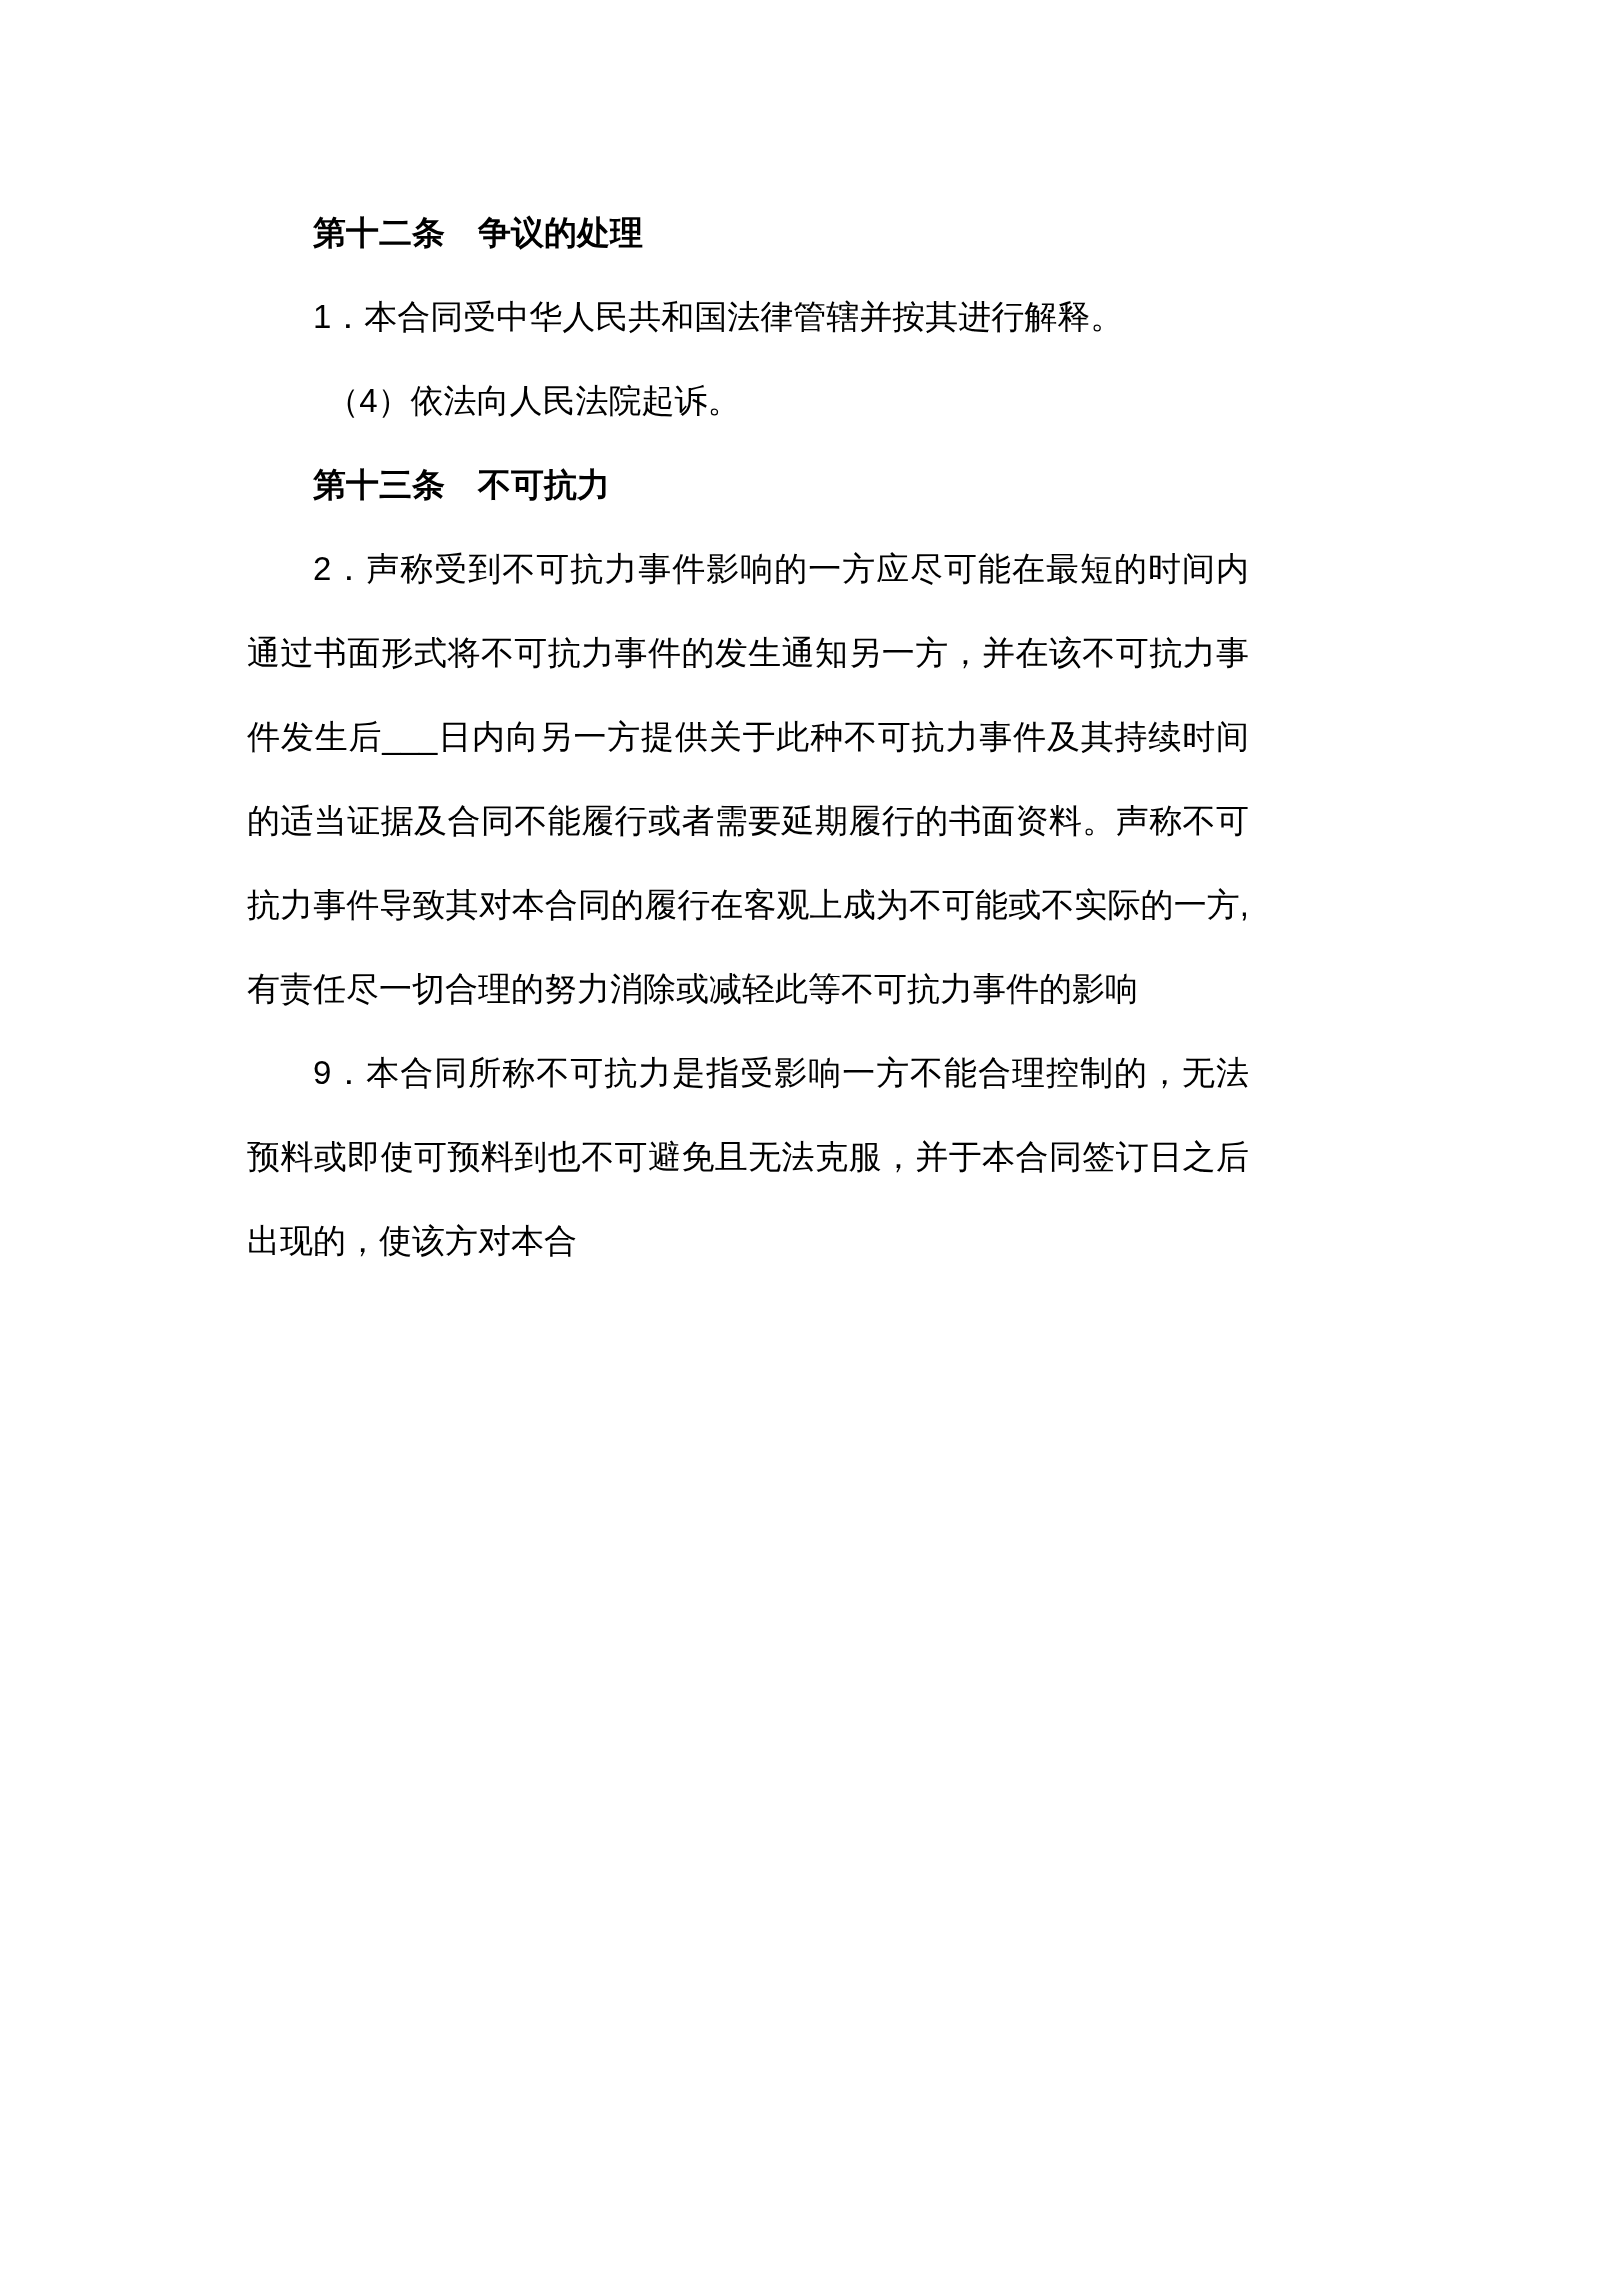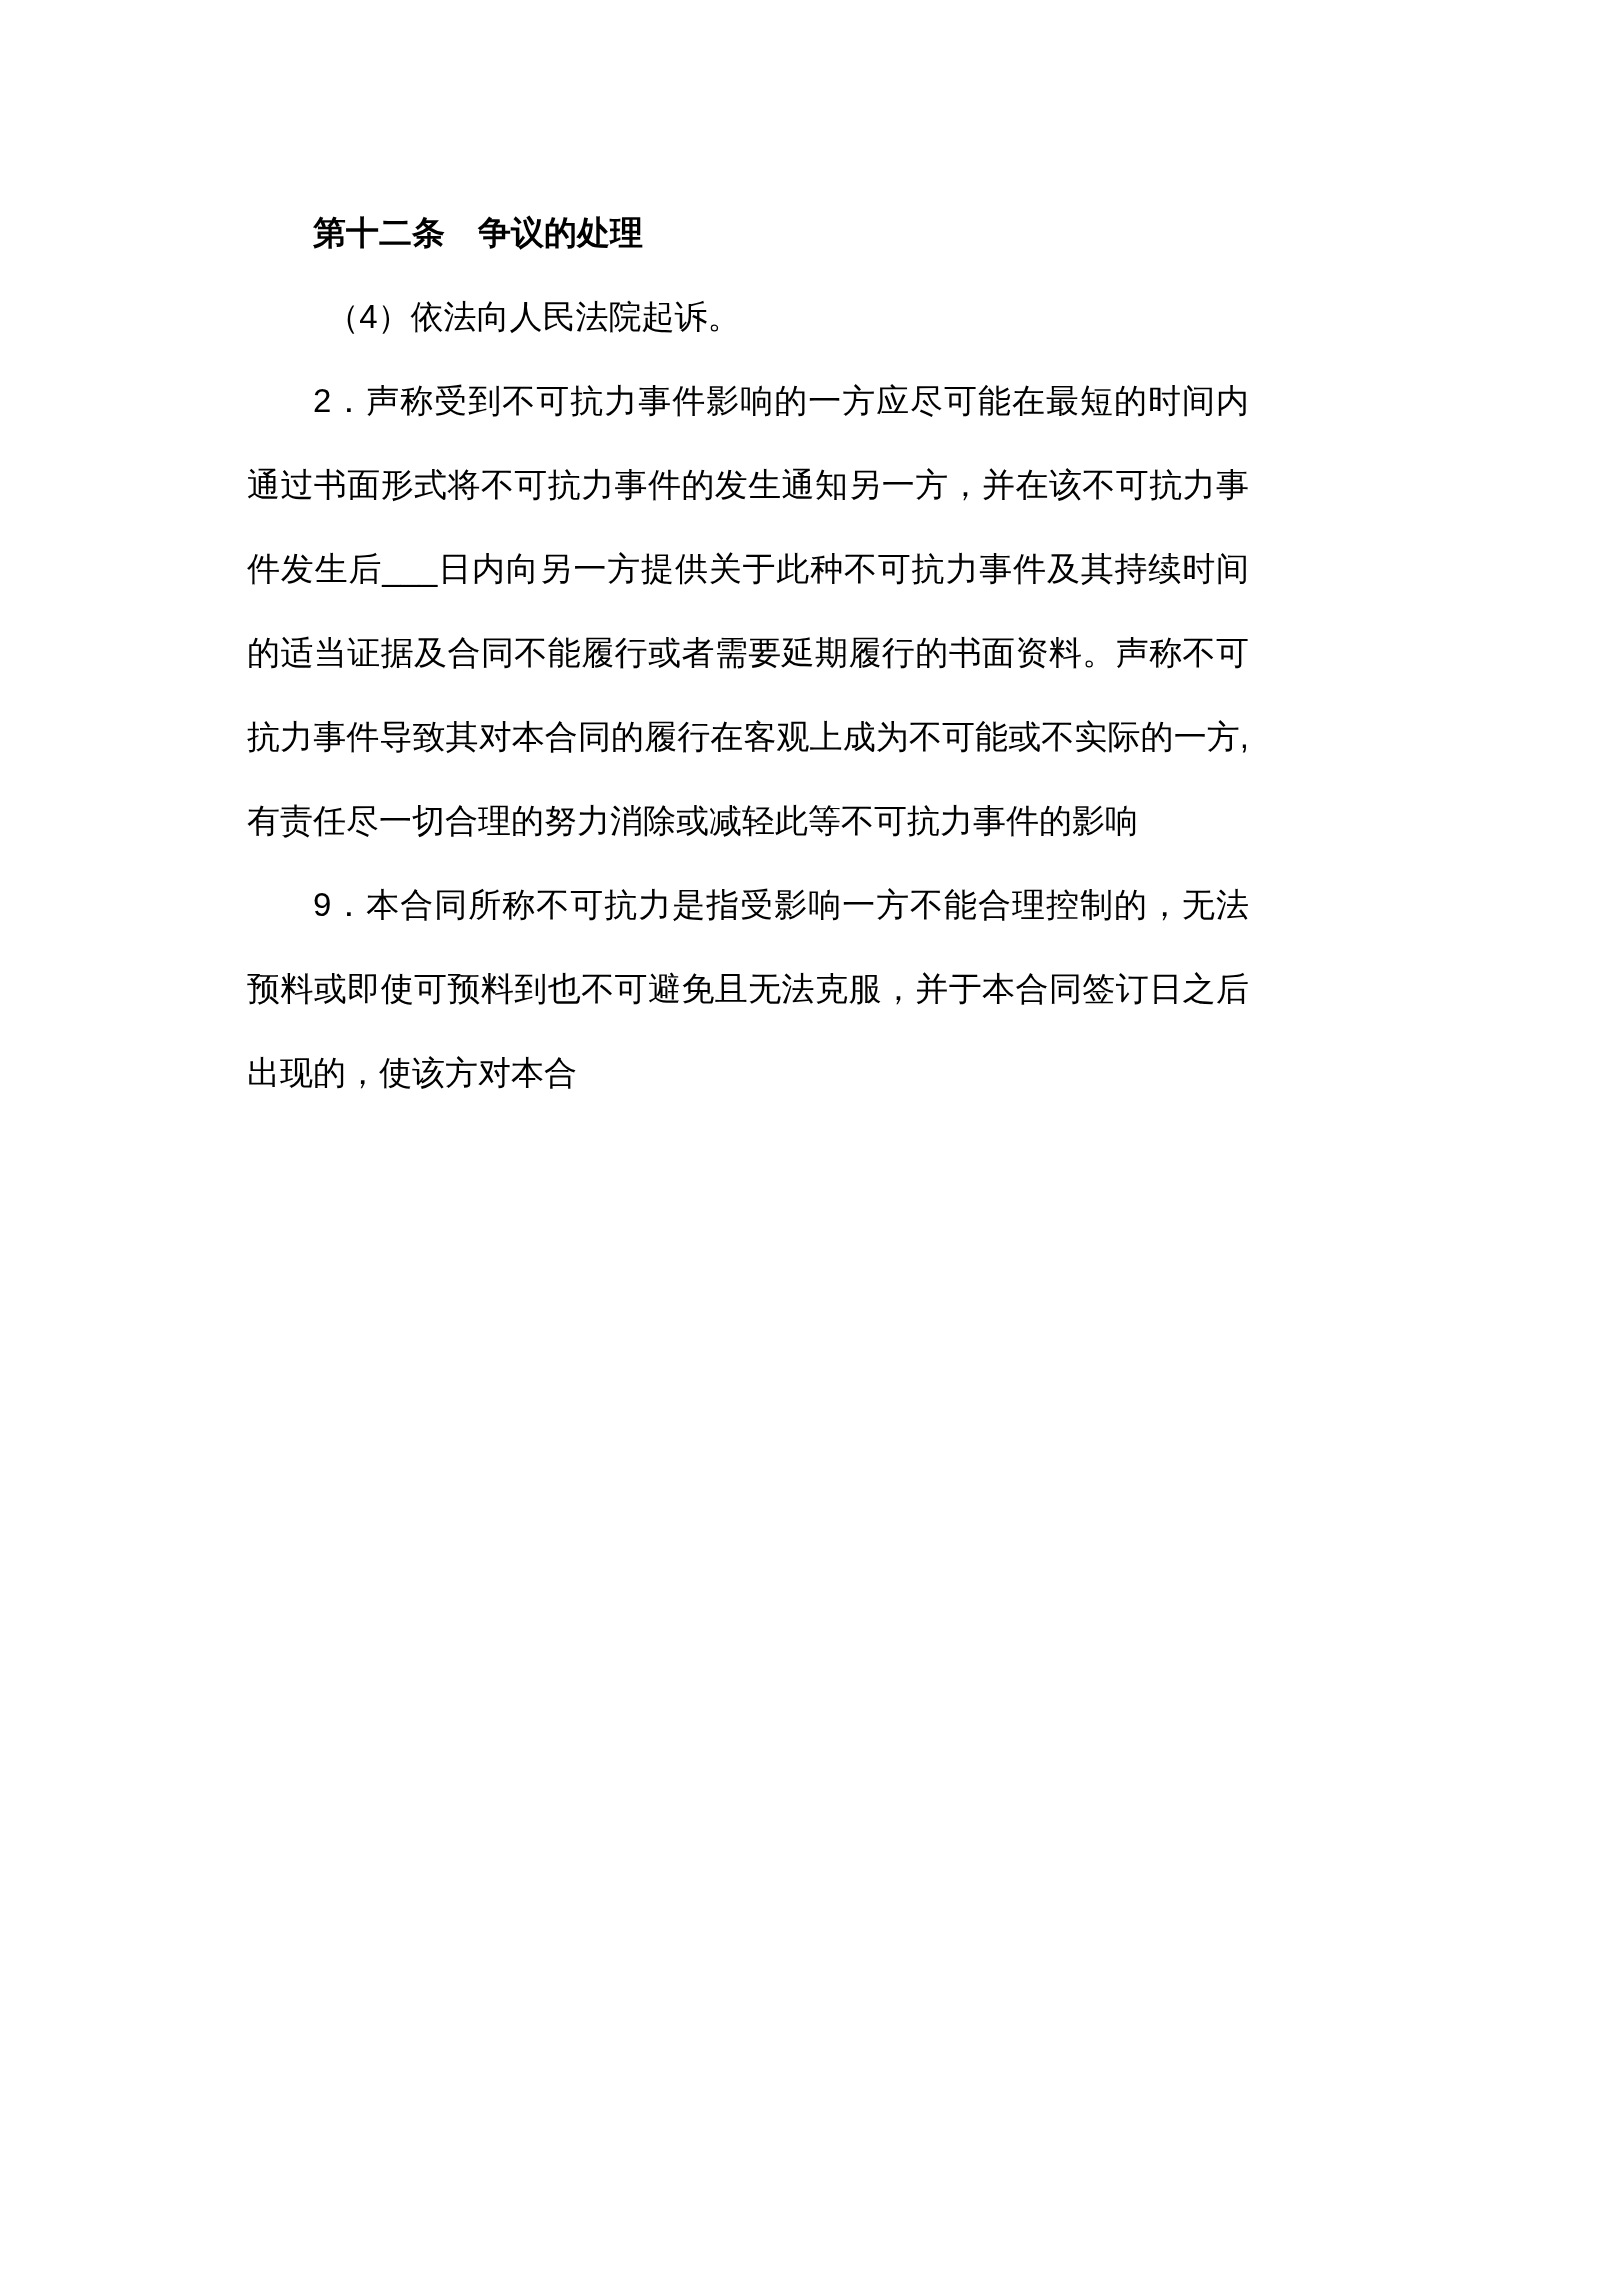--- a/index.html
+++ b/index.html
@@ -34,25 +34,27 @@
     text-indent: 2.4em;
   }
 </style>
 </head>
 <body>
 
 <div class="page">
 
   <p class="para heading">第十二条　争议的处理</p>
 
+  <p class="para">1．本合同受中华人民共和国法律管辖并按其进行解释。</p>
 
 
 
   <p class="para subitem">（4）依法向人民法院起诉。</p>
 
+  <p class="para heading">第十三条　不可抗力</p>
 
 
   <p class="para">2．声称受到不可抗力事件影响的一方应尽可能在最短的时间内通过书面形式将不可抗力事件的发生通知另一方，并在该不可抗力事件发生后___日内向另一方提供关于此种不可抗力事件及其持续时间的适当证据及合同不能履行或者需要延期履行的书面资料。声称不可抗力事件导致其对本合同的履行在客观上成为不可能或不实际的一方,有责任尽一切合理的努力消除或减轻此等不可抗力事件的影响</p>
 
 
   <p class="para">9．本合同所称不可抗力是指受影响一方不能合理控制的，无法预料或即使可预料到也不可避免且无法克服，并于本合同签订日之后出现的，使该方对本合</p>
 
 </div>
 
 

